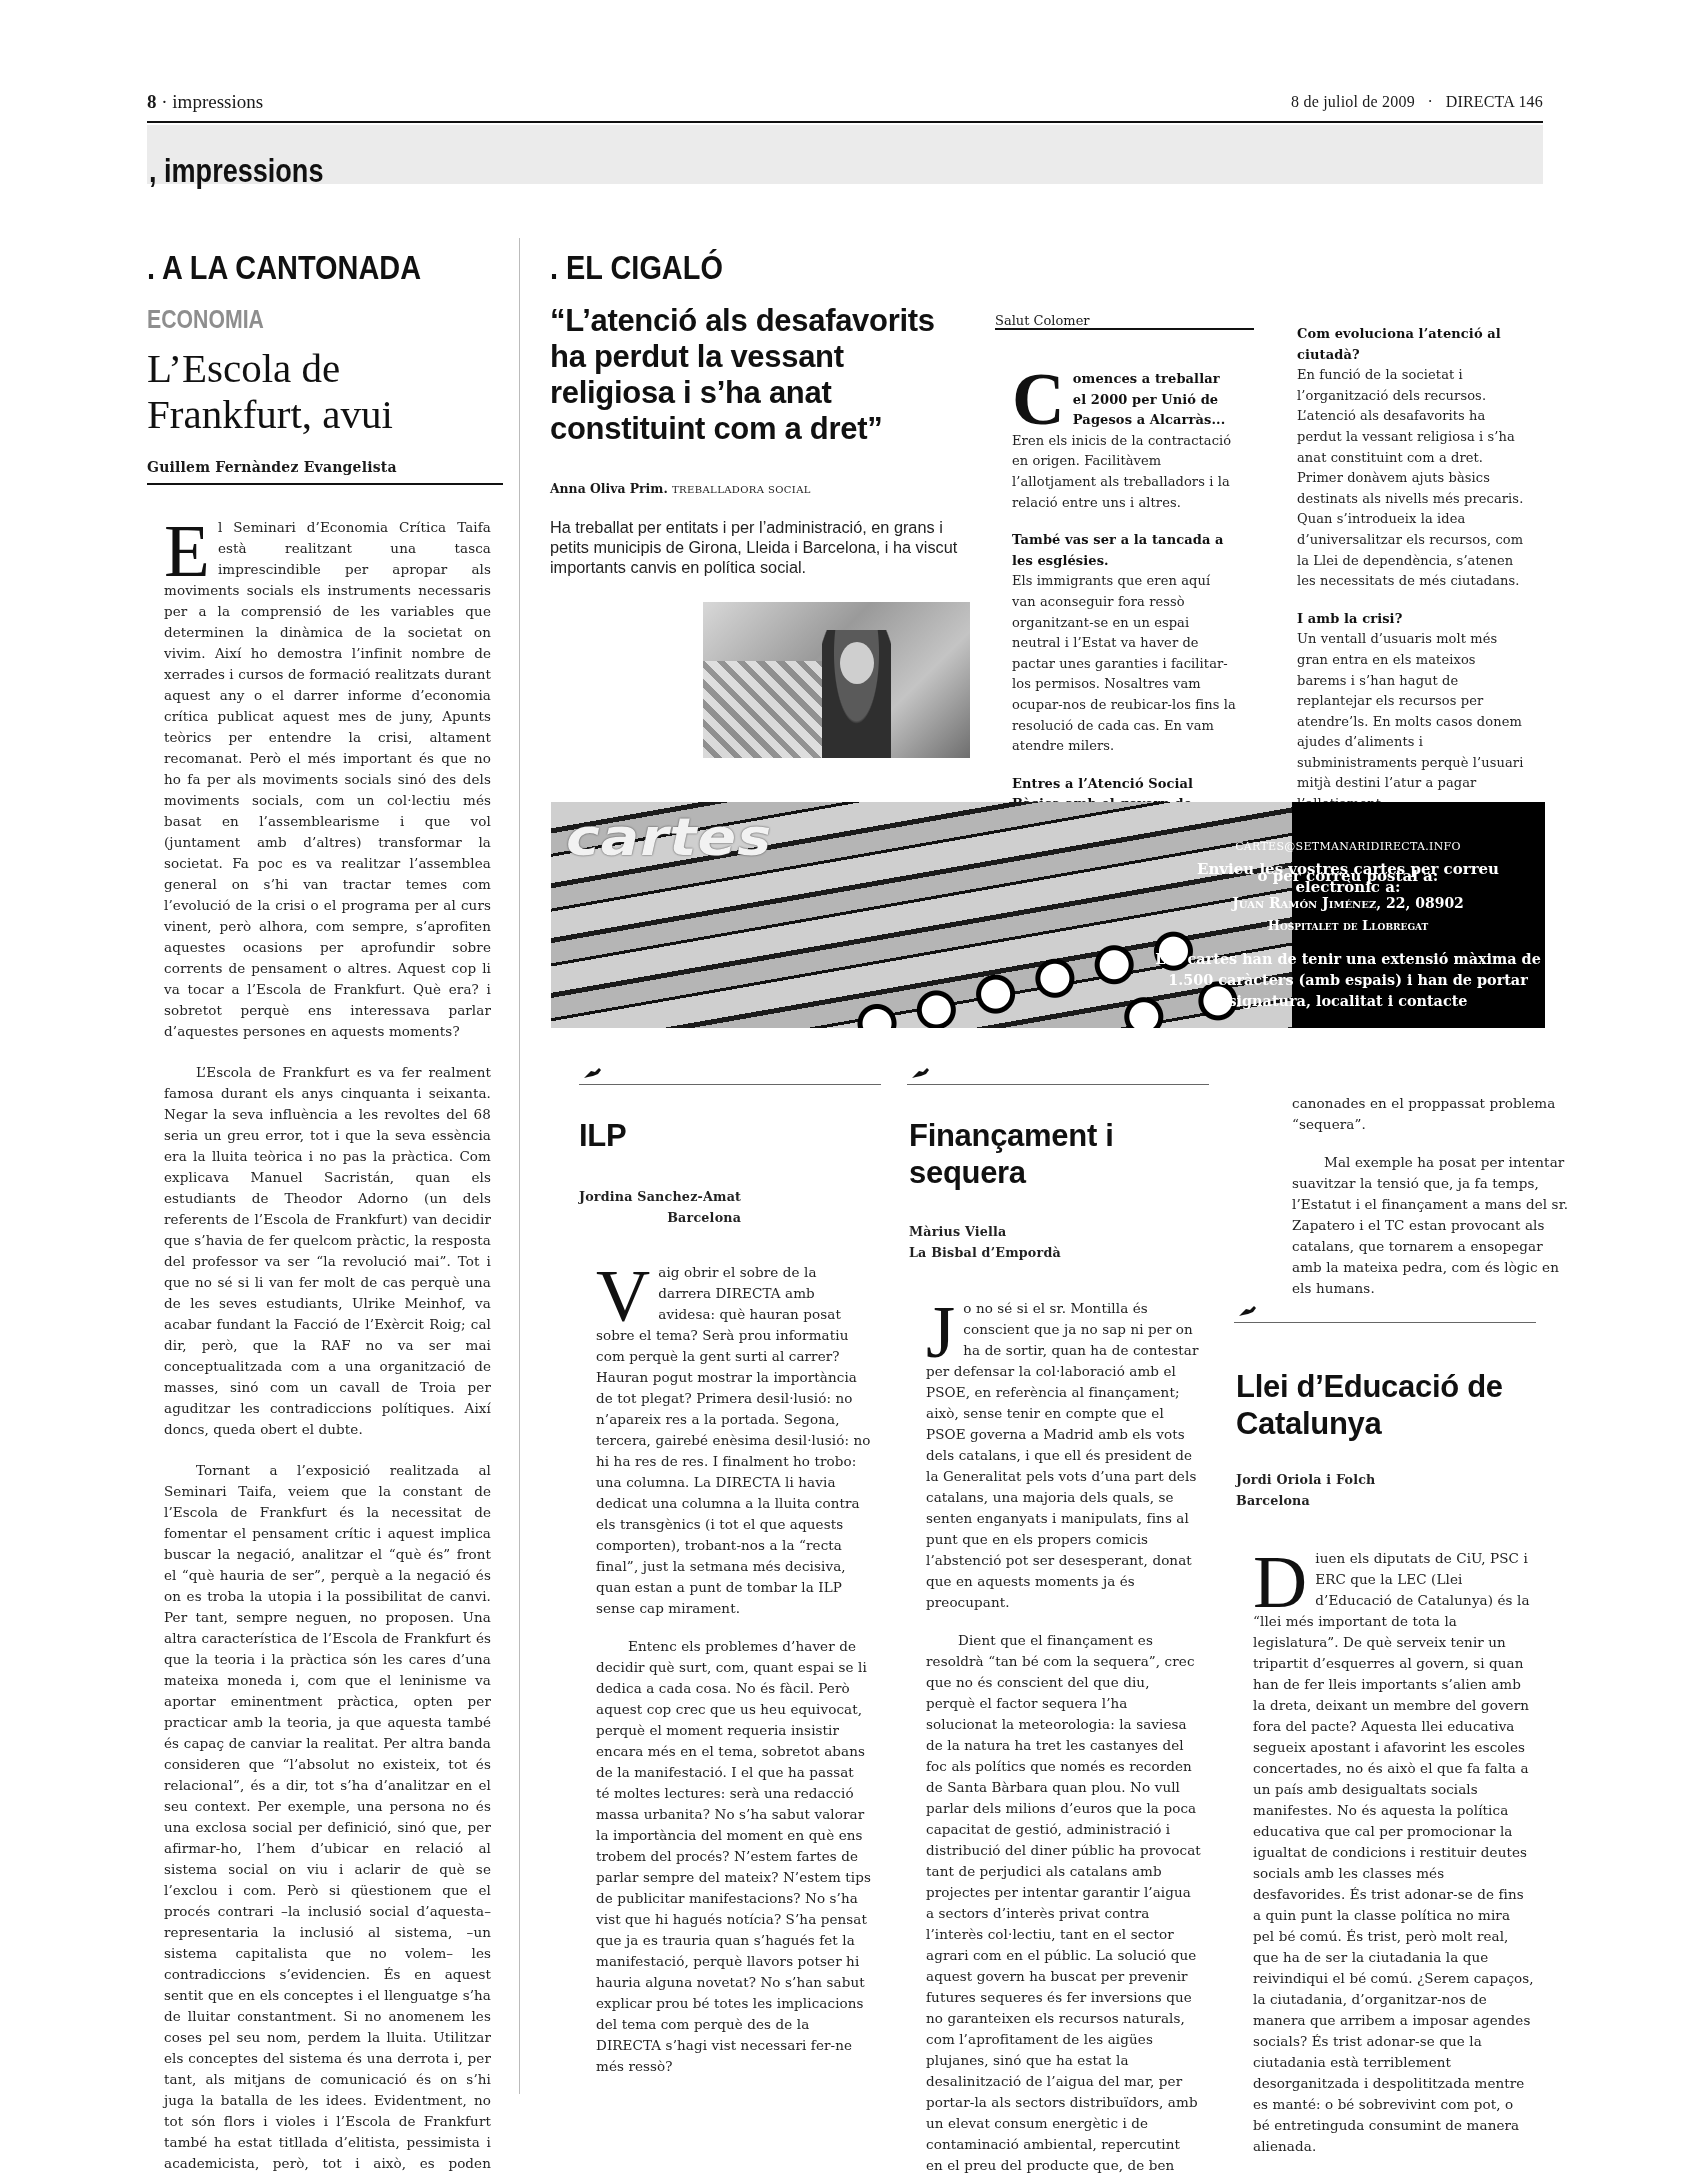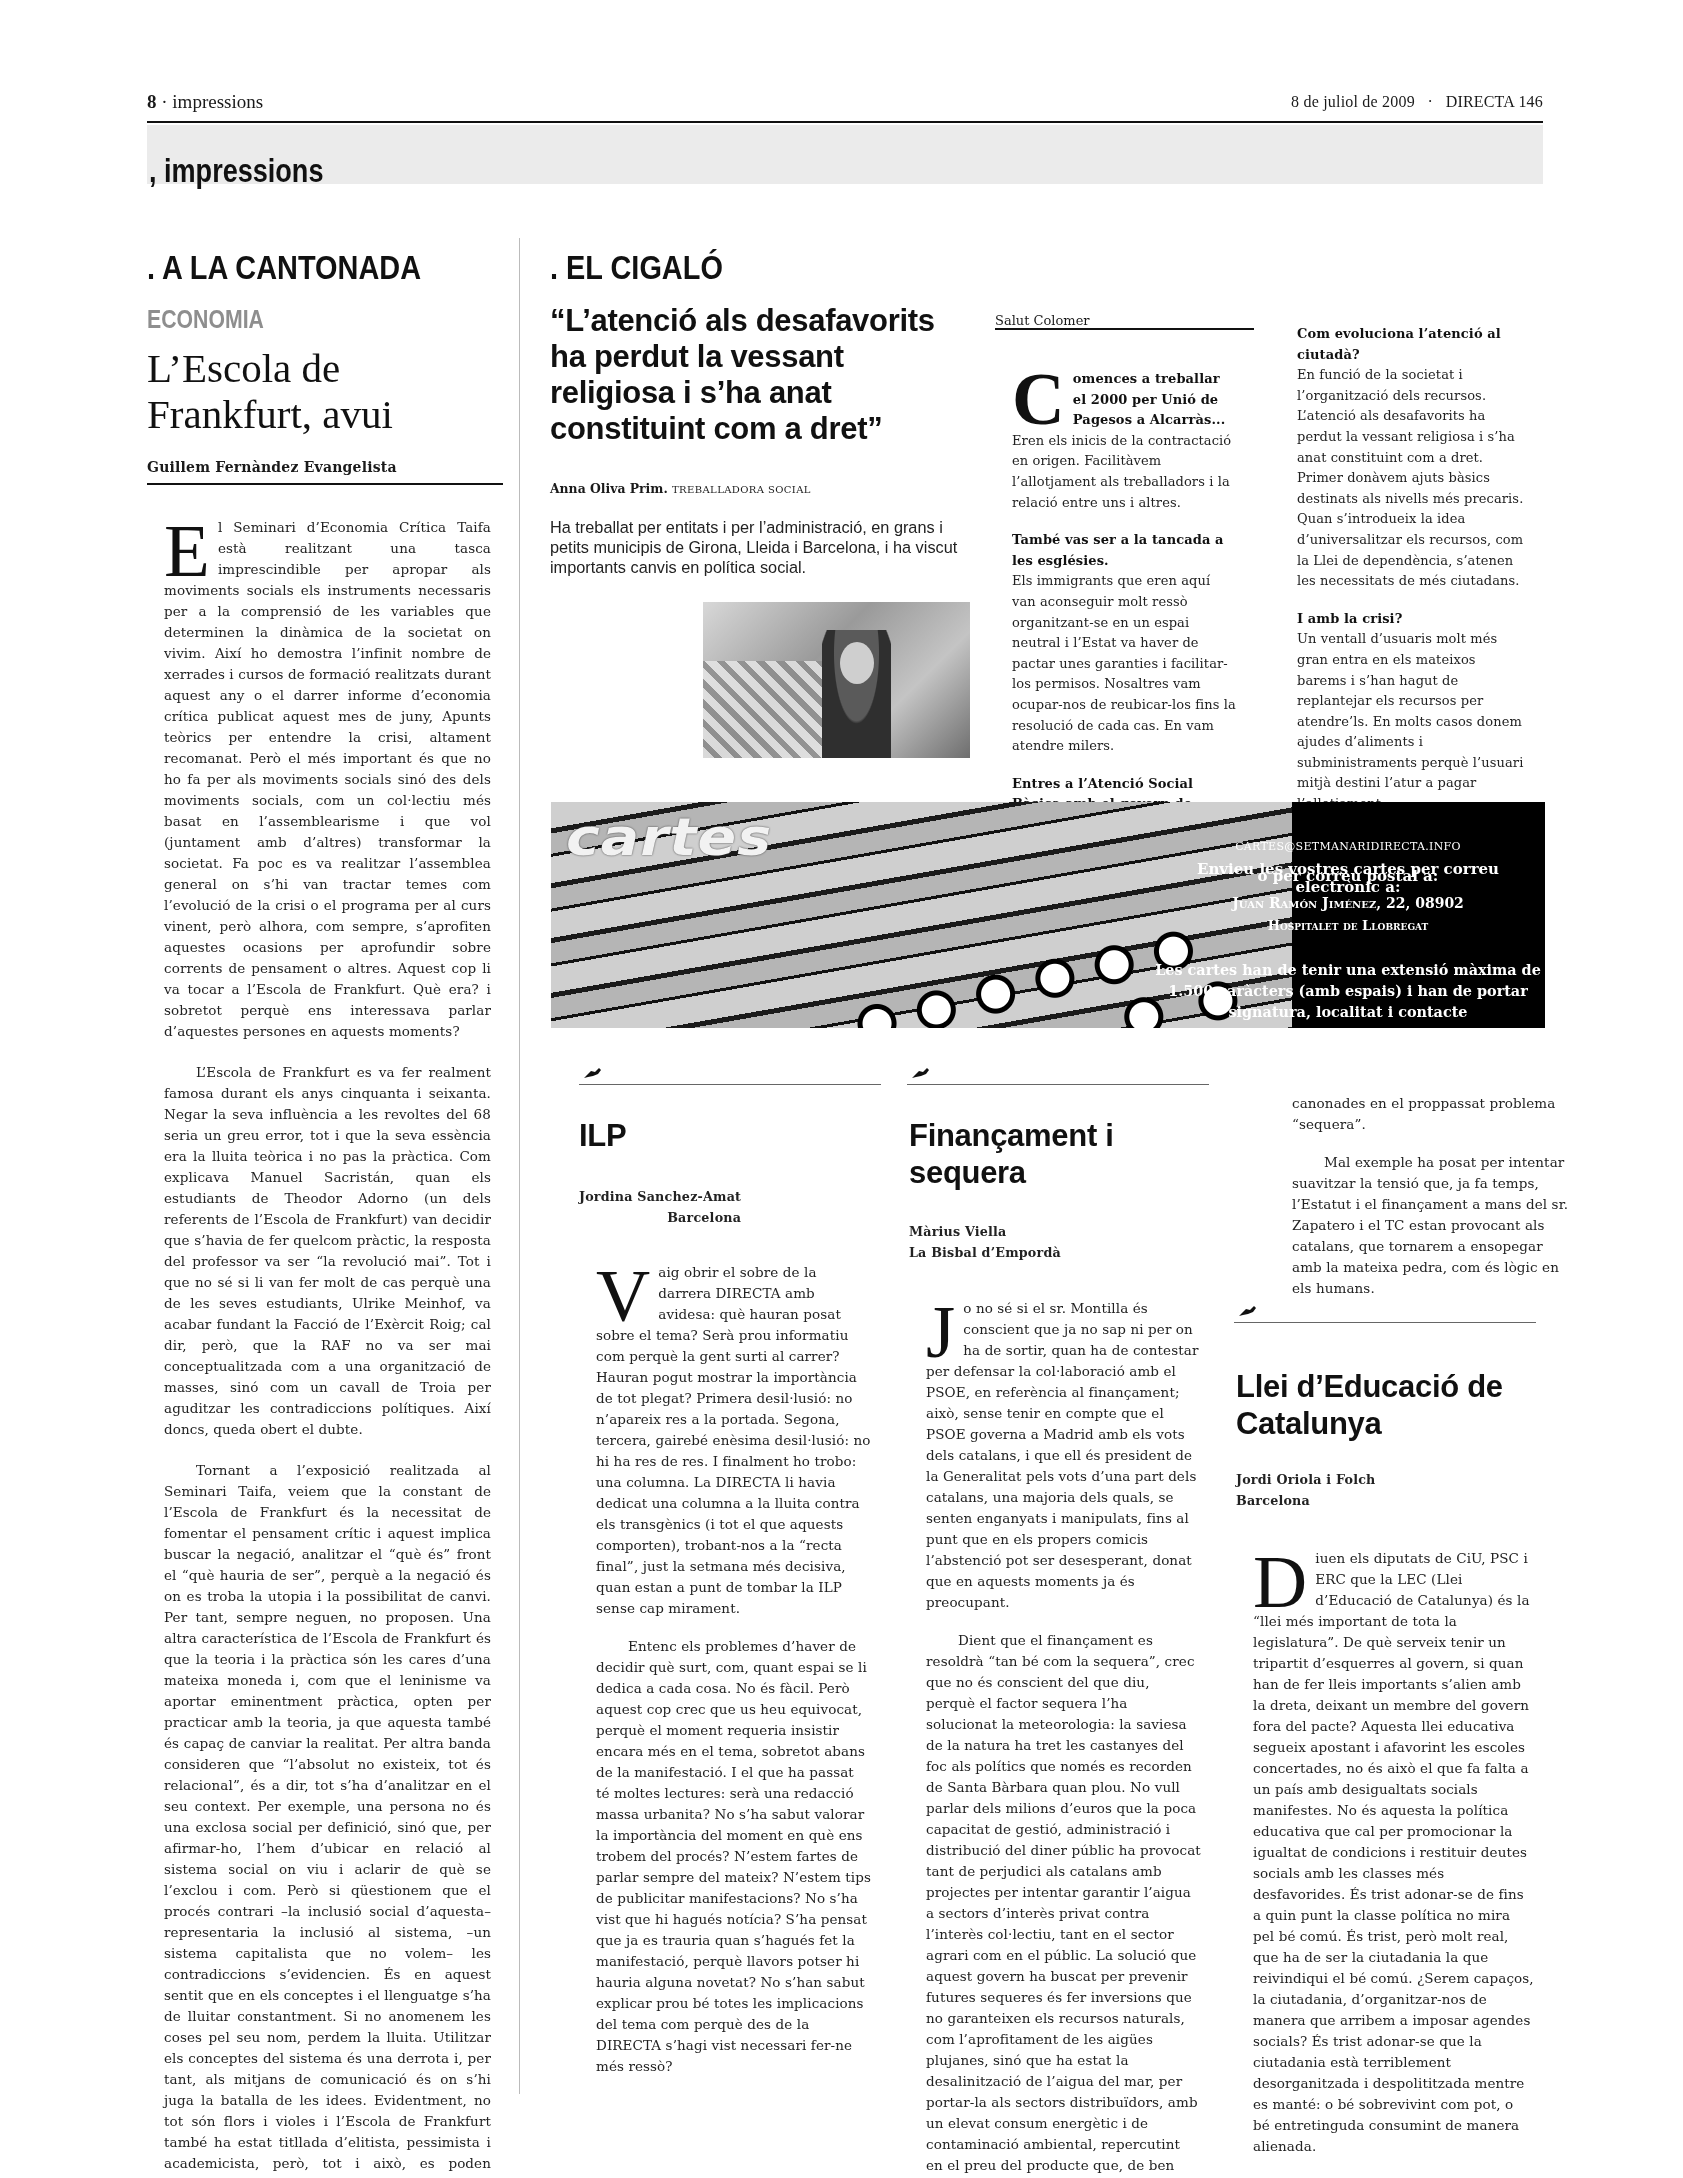--- a/index.html
+++ b/index.html
@@ -66,21 +66,21 @@
       radial-gradient(circle at 44% 98%, #fff 0 14px, #000 15px 19px, transparent 20px),
       repeating-linear-gradient(170deg, #cfcfcf 0 26px, #1a1a1a 26px 31px, #b5b5b5 31px 51px, #111 51px 54px),
       #bbb; }
   #cartes-title { left: 566px; top: 804px; font-family: "DejaVu Sans", "Liberation Sans", sans-serif; font-weight: 700; font-style: italic; font-size: 57px; color: #f2f2f2; letter-spacing: 1px; text-shadow: 0 0 2px #333; transform: scaleY(0.92); }
   #cartes-info { left: 1153px; top: 804px; width: 390px; height: 220px; color: #fff; text-align: center; font-family: "DejaVu Serif", serif; }
   #cartes-info .l1 { position: absolute; left: 0; width: 100%; top: 8px; font-size: 15px; font-weight: 700; margin-top: 48px; }
   #cartes-info .l2 { position: absolute; left: 0; width: 100%; top: 36px; font-size: 11px; letter-spacing: 0.3px; }
   #cartes-info .l3 { position: absolute; left: 0; width: 100%; top: 63px; font-size: 15px; font-weight: 700; }
   #cartes-info .l4 { position: absolute; left: 0; width: 100%; top: 91px; font-size: 14px; font-weight: 700; font-variant: small-caps; }
   #cartes-info .l5 { position: absolute; left: 0; width: 100%; top: 114px; font-size: 13px; font-weight: 700; font-variant: small-caps; }
-  #cartes-info .l6 { position: absolute; left: 0; width: 100%; top: 155px; font-size: 14.4px; font-weight: 700; line-height: 21px; }
+  #cartes-info .l6 { position: absolute; left: 0; width: 100%; top: 144px; font-size: 14.4px; font-weight: 700; line-height: 21px; }
 
   
   .letter-head { height: 20px; border-bottom: 1.5px solid #666; }
   .pen-icon { position: absolute; left: 4px; top: 2px; width: 20px; height: 12px; }
   .letter-title { font-family: "Liberation Sans", "DejaVu Sans", sans-serif; font-weight: 700; font-size: 31px; line-height: 37px; color: #111; letter-spacing: -0.3px; }
   .letter-byline { font-family: "DejaVu Serif", serif; font-weight: 700; font-size: 12.7px; line-height: 21px; color: #222; letter-spacing: 0.2px; }
   .letter-body { font-size: 13.5px; line-height: 21px; text-align: left; }
 
   #l1-head { left: 579px; top: 1065px; width: 302px; }
   #l1-title { left: 579px; top: 1117px; }
@@ -138,21 +138,21 @@
 <div id="c2-intro" class="abs">Ha treballat per entitats i per l’administració, en grans i petits municipis de Girona, Lleida i Barcelona, i ha viscut importants canvis en política social.</div>
 <div id="c2-photo" class="abs" title="Retrat d’Anna Oliva Prim asseguda en un sofà">
   <div class="cushion"></div>
   <div class="person"></div>
   <div class="face"></div>
 </div>
 
 <div id="c3-byline" class="abs">Salut Colomer</div>
 <div id="c3-body" class="abs body-text interview">
   <p><span class="dropcap">C</span><b>omences a treballar el 2000 per Unió de Pagesos a Alcarràs...</b><br><span>Eren els inicis de la contractació en origen. Facilitàvem l’allotjament als treballadors i la relació entre uns i altres.</span></p>
-  <p><b>També vas ser a la tancada a les esglésies.</b><br><span>Els immigrants que eren aquí van aconseguir molt ressò organitzant-se en un espai neutral i l’Estat va haver de pactar unes garanties i facilitar-los permisos. Nosaltres vam ocupar-nos de reubicar-los fins la resolució de cada cas. En vam atendre milers.</span></p>
+  <p><b>També vas ser a la tancada a les esglésies.</b><br><span>Els immigrants que eren aquí van aconseguir fora ressò organitzant-se en un espai neutral i l’Estat va haver de pactar unes garanties i facilitar-los permisos. Nosaltres vam ocupar-nos de reubicar-los fins la resolució de cada cas. En vam atendre milers.</span></p>
   <p><b>Entres a l’Atenció Social Bàsica amb el govern de Zapatero, com viviu les seves promeses socials?</b><br><span>La majoria s’han aplicat, però no s’ha previst l’abast econòmic i per molts dels ciutadans ha resultat un fracàs: compleixen els requisits, però no hi ha pressupost.</span></p>
 </div>
 <div id="c4-body" class="abs body-text interview">
   <p><b>Com evoluciona l’atenció al ciutadà?</b><br><span>En funció de la societat i l’organització dels recursos. L’atenció als desafavorits ha perdut la vessant religiosa i s’ha anat constituint com a dret. Primer donàvem ajuts bàsics destinats als nivells més precaris. Quan s’introdueix la idea d’universalitzar els recursos, com la Llei de dependència, s’atenen les necessitats de més ciutadans.</span></p>
   <p><b>I amb la crisi?</b><br><span>Un ventall d’usuaris molt més gran entra en els mateixos barems i s’han hagut de replantejar els recursos per atendre’ls. En molts casos donem ajudes d’aliments i subministraments perquè l’usuari mitjà destini l’atur a pagar l’allotjament.</span></p>
 </div>
 
 <div id="cartes-banner" class="abs"></div>
 <div id="cartes-art" class="abs"></div>
 <div id="cartes-title" class="abs">cartes</div>

